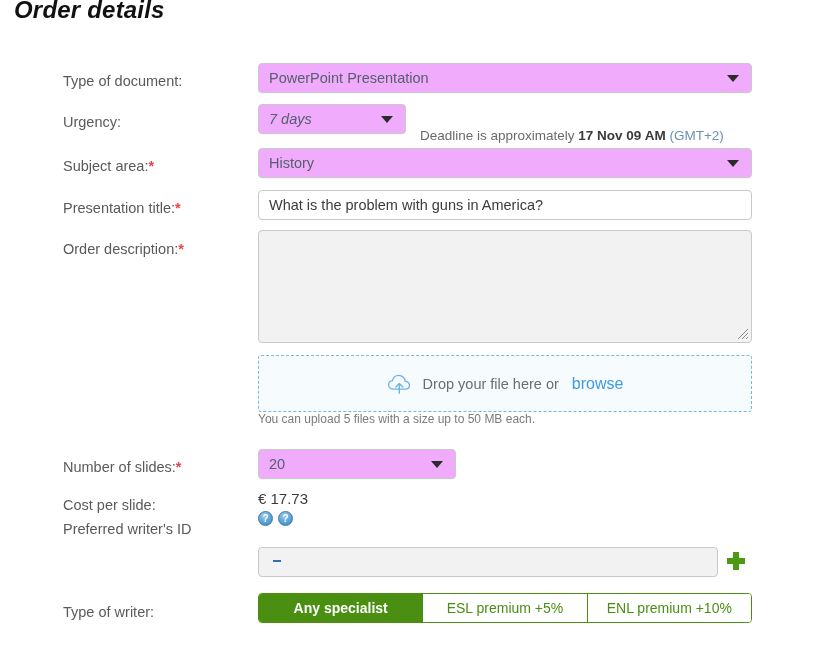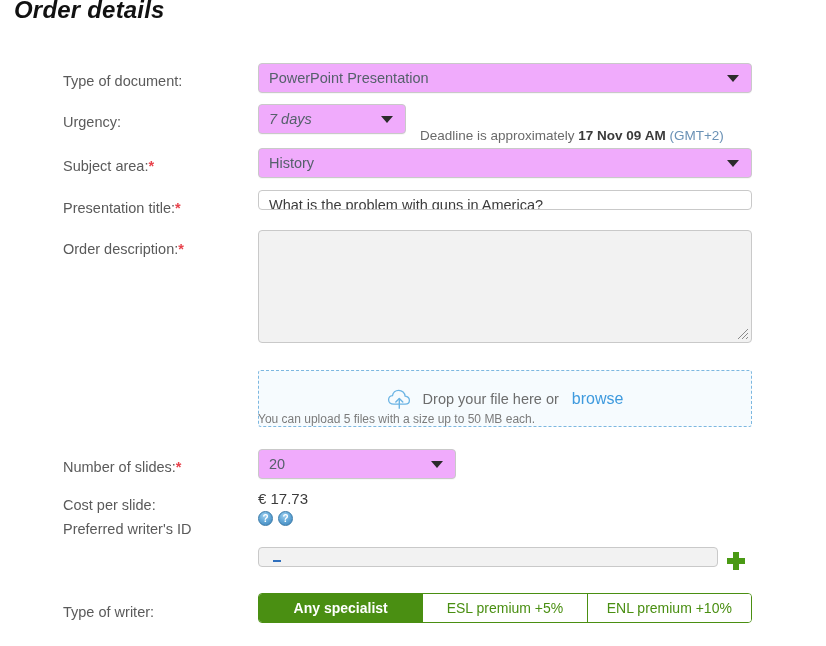--- a/index.html
+++ b/index.html
@@ -82,21 +82,21 @@
     width: 0;
     height: 0;
     border-left: 6px solid transparent;
     border-right: 6px solid transparent;
     border-top: 7px solid #2b2b2b;
   }
 
   
   .text-input {
     box-sizing: border-box;
-    height: 20px;
+    height: 30px;
     background: #ffffff;
     border: 1px solid #c9c9c9;
     border-radius: 4px;
     font-size: 14.5px;
     color: #3b3b3b;
     line-height: 28px;
     padding: 0 10px;
     white-space: nowrap;
     overflow: hidden;
   }
@@ -314,21 +314,21 @@
           <line x1="12" y1="2" x2="2" y2="12" stroke="#8a8a8a" stroke-width="1"></line>
           <line x1="12" y1="6" x2="6" y2="12" stroke="#8a8a8a" stroke-width="1"></line>
           <line x1="12" y1="10" x2="10" y2="12" stroke="#8a8a8a" stroke-width="1"></line>
         </svg>
       </div>
     </div>
   </div>
 
   <div class="row" style="height:72px;">
     <div class="field" style="top:14px; width:494px;">
-      <div class="dropzone" style="height:57px;margin-top:15px;">
+      <div class="dropzone" style="height:57px;">
         <svg width="26" height="24" viewBox="0 0 26 24">
           <path d="M6.8 17.2 C3.6 17.2 1.6 15.2 1.6 12.8 C1.6 10.6 3.3 8.8 5.5 8.6 C5.9 5.6 8.5 3.3 11.7 3.3 C15.1 3.3 17.9 5.9 18.1 9.2 C20.6 9.5 22.4 11.4 22.4 13.5 C22.4 15.6 20.6 17.2 18.2 17.2 Z" fill="none" stroke="#6cb4e4" stroke-width="1.3" stroke-linejoin="round"></path>
           <line x1="12.3" y1="21.8" x2="12.3" y2="11.6" stroke="#6cb4e4" stroke-width="1.4"></line>
           <polyline points="8.8,15.1 12.3,11.4 15.8,15.1" fill="none" stroke="#6cb4e4" stroke-width="1.4" stroke-linejoin="round" stroke-linecap="round"></polyline>
         </svg>
         <span class="dz-text">Drop your file here or</span>
         <span class="dz-link">browse</span>
       </div>
     </div>
   </div>

